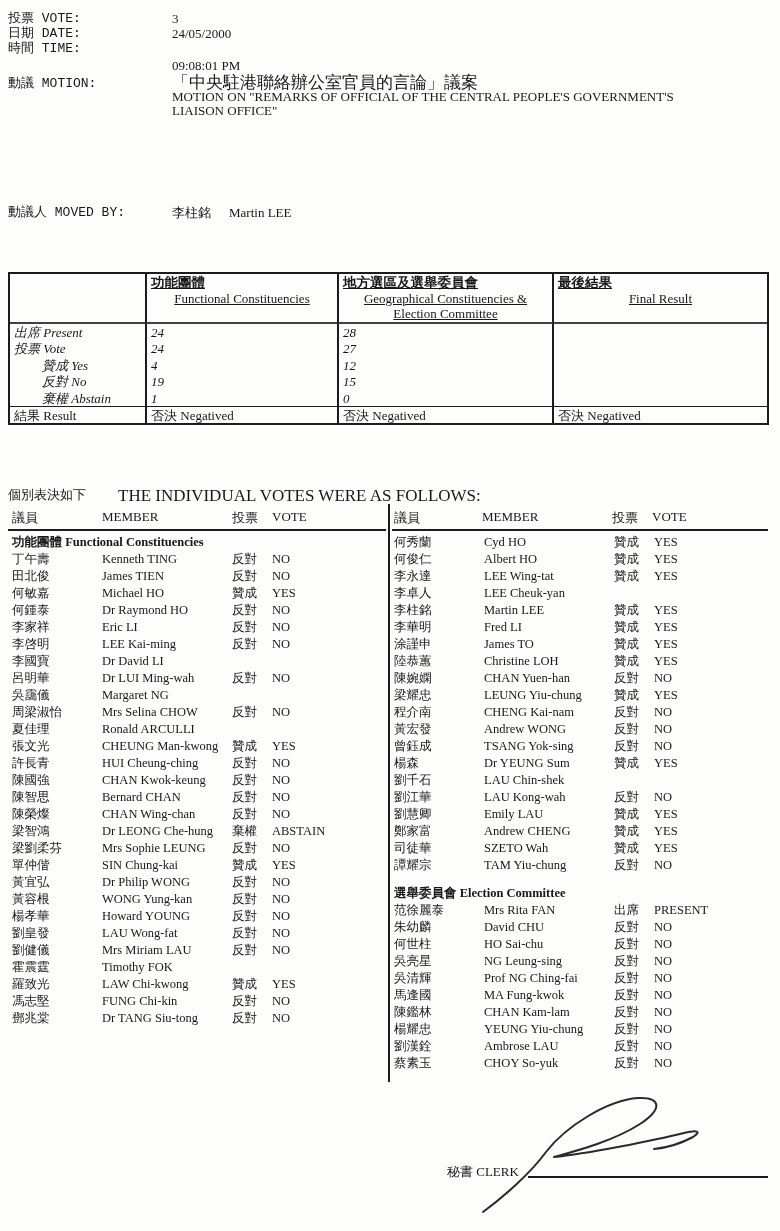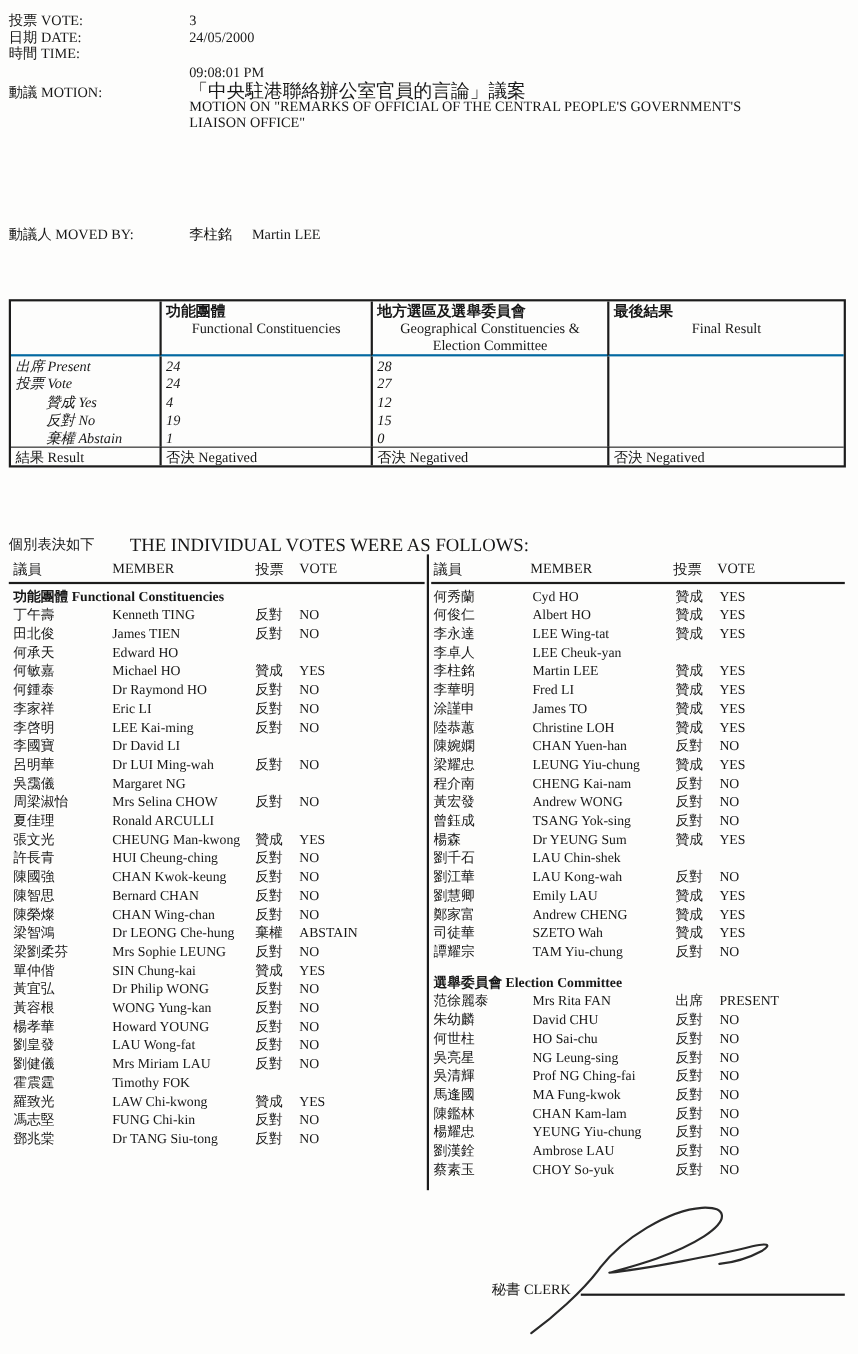--- a/index.html
+++ b/index.html
@@ -3,33 +3,33 @@
 <meta charset="utf-8">
 <style>
   html,body{margin:0;padding:0;background:#e8e8e8;}
   .page{
     position:relative;width:780px;height:1231px;background:#fdfdfc;
     font-family:"Liberation Serif","DejaVu Serif",serif;color:#171717;
     overflow:hidden;margin:0 auto;
   }
   .abs{position:absolute;}
   
-  .meta-label{font-size:13px;line-height:15px;white-space:nowrap;}
+  .meta-label{font-size:13px;line-height:15px;white-space:nowrap;font-family:Liberation Mono, monospace;}
   .meta-value{font-size:13px;line-height:15px;white-space:nowrap;}
   .motion-zh{font-size:17px;line-height:15px;}
   .motion-en{font-size:13px;line-height:14px;white-space:pre-line;}
   
   .sum-table{
     left:8px;top:272px;width:757px;border:2px solid #1c1c1c;
     display:grid;grid-template-columns:135px 192px 215px 1fr;
     grid-template-rows:50px 82px 17px;font-size:13px;
   }
   .sum-cell{border-left:2px solid #1c1c1c;padding:1px 4px 0 4px;box-sizing:border-box;}
   .sum-cell.first{border-left:none;}
-  .sum-cell.hdr{border-bottom:2px solid #0369a1;}
+  .sum-cell.hdr{border-bottom:2px solid #404040;text-decoration:underline;}
   .sum-cell.res{border-top:1.5px solid #1c1c1c;line-height:15px;}
   .hdr-zh{font-weight:bold;font-size:13.5px;line-height:16px;}
   .hdr-en{font-size:13px;line-height:15px;text-align:center;}
   .sum-line{line-height:16.4px;height:16.4px;white-space:nowrap;font-style:italic;}
   .sum-line.indent{padding-left:28px;}
   
   .iv-title-zh{font-size:13px;}
   .iv-title-en{font-size:17px;}
   .col-hdr{font-size:13px;white-space:nowrap;}
   .rule{background:#1c1c1c;}
@@ -148,26 +148,20 @@
           <span class="c-vzh">反對</span>
           <span class="c-ven">NO</span>
         </div>
         <div class="m-row">
           <span class="c-zh">田北俊</span>
           <span class="c-en">James TIEN</span>
           <span class="c-vzh">反對</span>
           <span class="c-ven">NO</span>
         </div>
         <div class="m-row">
-          <span class="c-zh">何承天</span>
-          <span class="c-en">Edward HO</span>
-          <span class="c-vzh"></span>
-          <span class="c-ven"></span>
-        </div>
-        <div class="m-row">
           <span class="c-zh">何敏嘉</span>
           <span class="c-en">Michael HO</span>
           <span class="c-vzh">贊成</span>
           <span class="c-ven">YES</span>
         </div>
         <div class="m-row">
           <span class="c-zh">何鍾泰</span>
           <span class="c-en">Dr Raymond HO</span>
           <span class="c-vzh">反對</span>
           <span class="c-ven">NO</span>

